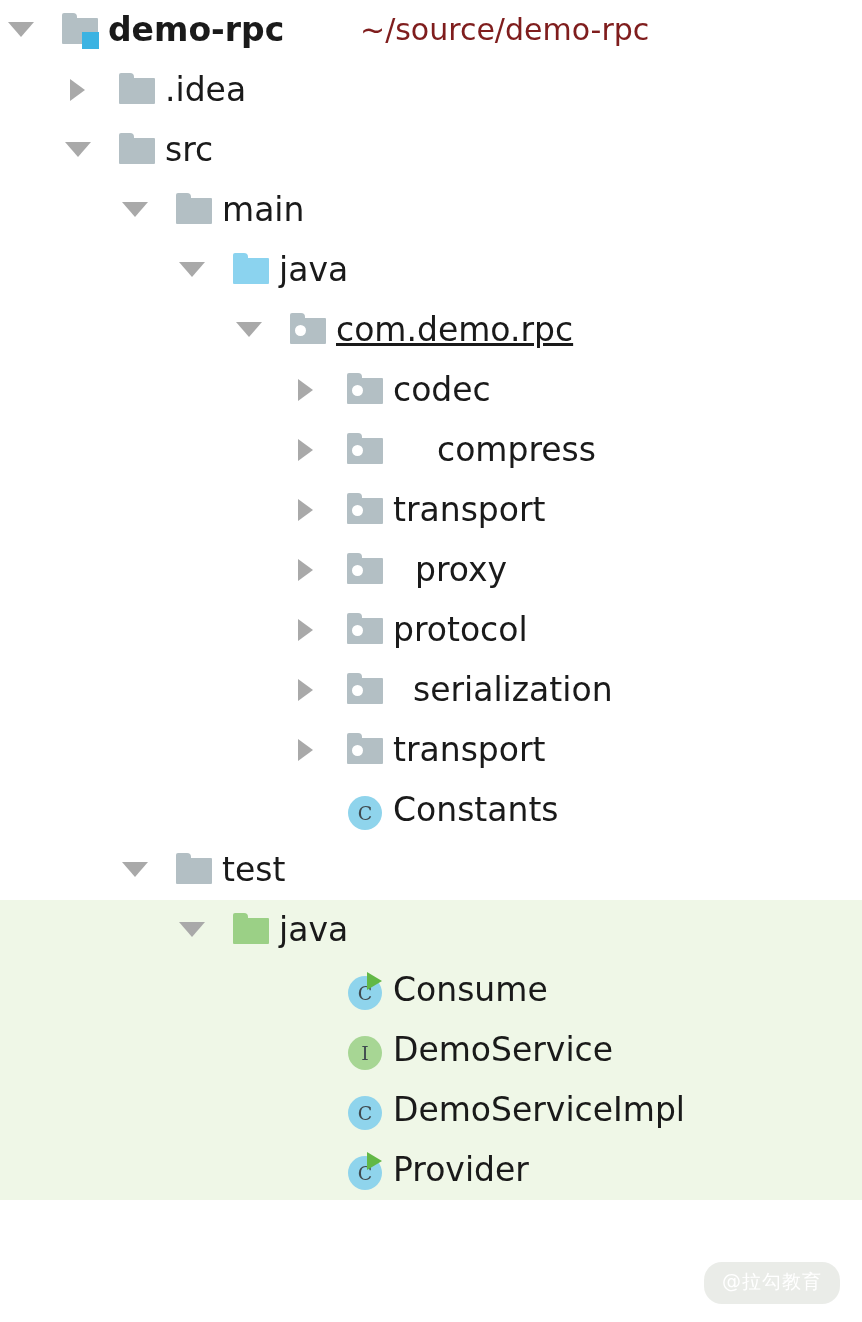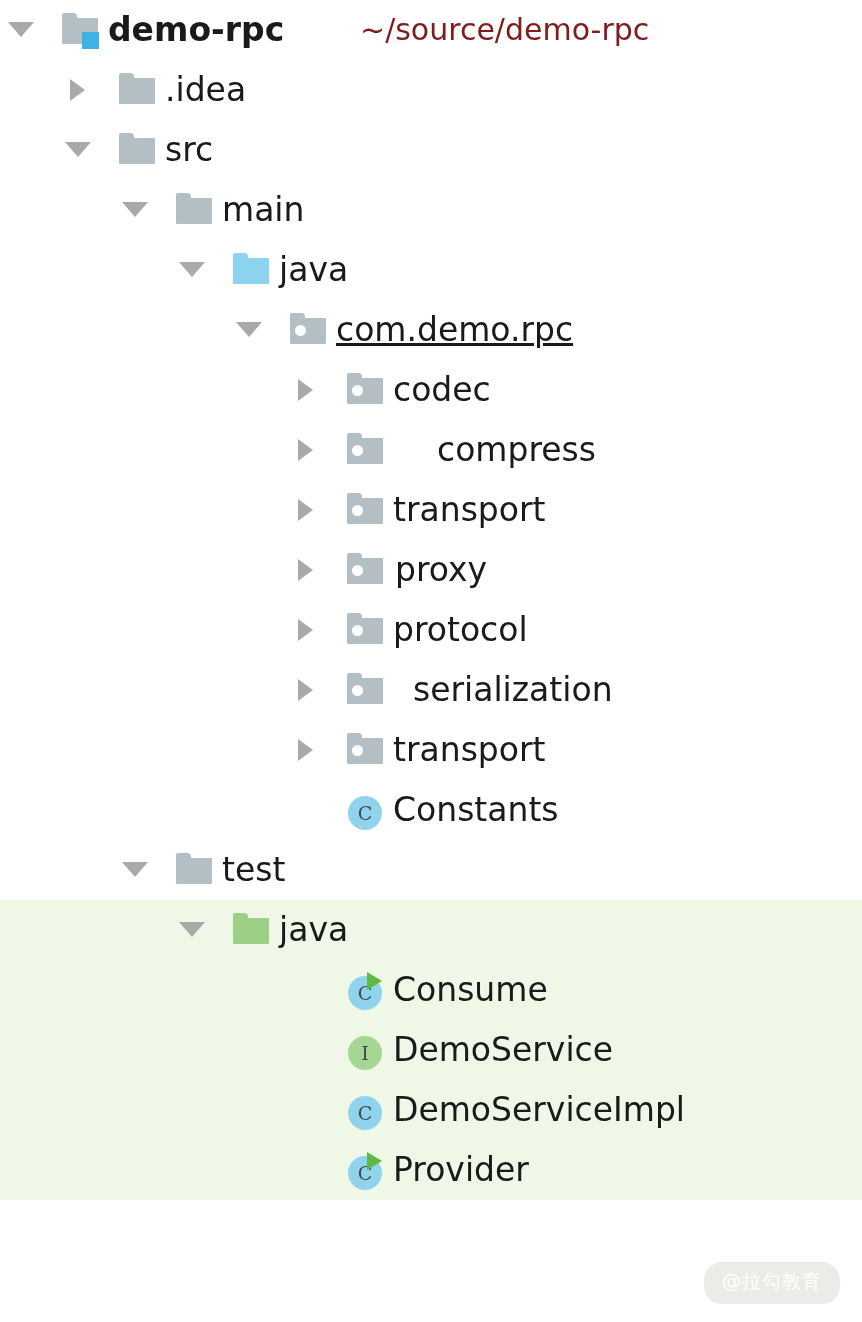--- a/index.html
+++ b/index.html
@@ -299,21 +299,21 @@
     </div>
     <div class="row">
       <div class="twisty closed" style="left: 293px;">
         <i></i>
       </div>
       <div class="icon" style="left: 345px;">
         <div class="folder">
           <div class="pkgdot"></div>
         </div>
       </div>
-      <div class="label" style="left: 395px;">proxy</div>
+      <div class="label" style="left: 415px;">proxy</div>
     </div>
     <div class="row">
       <div class="twisty closed" style="left: 293px;">
         <i></i>
       </div>
       <div class="icon" style="left: 345px;">
         <div class="folder">
           <div class="pkgdot"></div>
         </div>
       </div>

